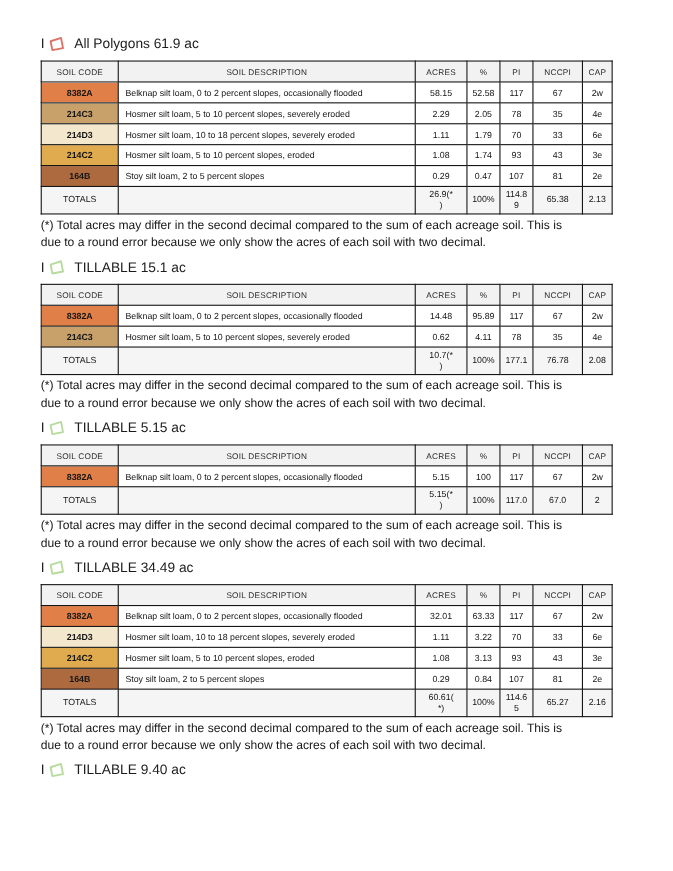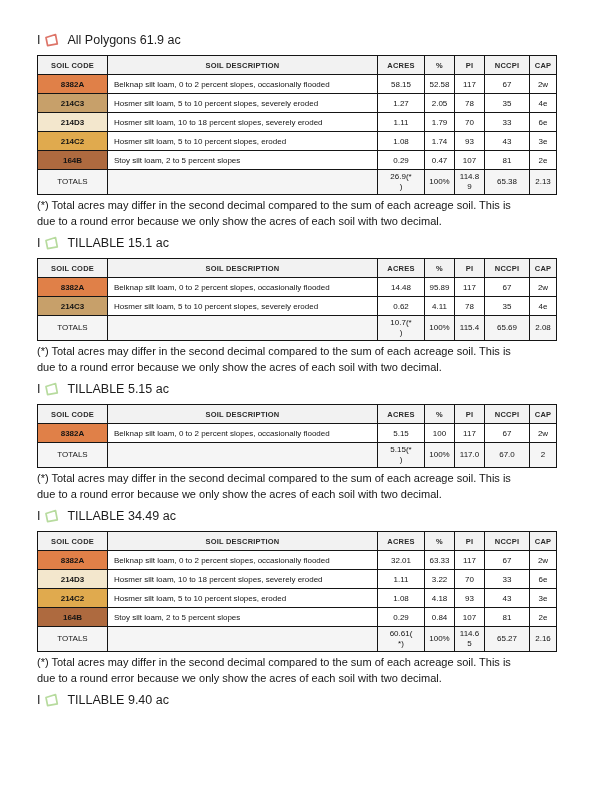--- a/index.html
+++ b/index.html
@@ -20,21 +20,21 @@
   }
   .prefix { margin-right:3px; }
   .poly-icon { margin-right:8px; display:inline-flex; align-items:center; }
   .soil-table {
     border-collapse:collapse; table-layout:fixed;
     width:519px;
   }
   .soil-table th, .soil-table td { border:1px solid #151515; overflow:hidden; }
   .soil-table th {
     height:19px; background:#f2f2f2;
-    font-size:7.5px; font-weight:700; letter-spacing:0.2px;
+    font-size:7.5px; font-weight:400; letter-spacing:0.2px;
     text-align:center; color:#2a2a2a;
   }
   .soil-table td { font-size:8px; color:#141414; }
   tr.data-row td { height:19px; }
   .desc { text-align:left; padding-left:6px; }
   .c { text-align:center; }
   .code-cell { font-size:8px;font-weight:bold; }
   tr.totals-row td { height:25px; background:#f5f5f5; line-height:10px; }
   .pre { white-space:pre-line; }
   .footnote {
@@ -86,21 +86,21 @@
             <td class="desc">Belknap silt loam, 0 to 2 percent slopes, occasionally flooded</td>
             <td class="c">58.15</td>
             <td class="c">52.58</td>
             <td class="c">117</td>
             <td class="c">67</td>
             <td class="c">2w</td>
           </tr>
           <tr class="data-row">
             <td class="c code-cell" style="background: rgb(199, 160, 106);">214C3</td>
             <td class="desc">Hosmer silt loam, 5 to 10 percent slopes, severely eroded</td>
-            <td class="c">1.27</td>
+            <td class="c">2.29</td>
             <td class="c">2.05</td>
             <td class="c">78</td>
             <td class="c">35</td>
             <td class="c">4e</td>
           </tr>
           <tr class="data-row">
             <td class="c code-cell" style="background: rgb(243, 231, 205);">214D3</td>
             <td class="desc">Hosmer silt loam, 10 to 18 percent slopes, severely eroded</td>
             <td class="c">1.11</td>
             <td class="c">1.79</td>
@@ -192,22 +192,22 @@
             <td class="c">78</td>
             <td class="c">35</td>
             <td class="c">4e</td>
           </tr>
           <tr class="totals-row">
             <td class="c">TOTALS</td>
             <td class="desc"></td>
             <td class="c pre">10.7(*
 )</td>
             <td class="c pre">100%</td>
-            <td class="c pre">115.4</td>
-            <td class="c pre">65.69</td>
+            <td class="c pre">177.1</td>
+            <td class="c pre">76.78</td>
             <td class="c pre">2.08</td>
           </tr>
         </tbody>
     </table>
     <p class="footnote">(*) Total acres may differ in the second decimal compared to the sum of each acreage soil. This is
 due to a round error because we only show the acres of each soil with two decimal.</p>
   </section>
 
   <section class="soil-section">
     <div class="section-header">
@@ -313,21 +313,21 @@
             <td class="c">1.11</td>
             <td class="c">3.22</td>
             <td class="c">70</td>
             <td class="c">33</td>
             <td class="c">6e</td>
           </tr>
           <tr class="data-row">
             <td class="c code-cell" style="background: rgb(224, 170, 78);">214C2</td>
             <td class="desc">Hosmer silt loam, 5 to 10 percent slopes, eroded</td>
             <td class="c">1.08</td>
-            <td class="c">4.18</td>
+            <td class="c">3.13</td>
             <td class="c">93</td>
             <td class="c">43</td>
             <td class="c">3e</td>
           </tr>
           <tr class="data-row">
             <td class="c code-cell" style="background: rgb(174, 106, 63);">164B</td>
             <td class="desc">Stoy silt loam, 2 to 5 percent slopes</td>
             <td class="c">0.29</td>
             <td class="c">0.84</td>
             <td class="c">107</td>

